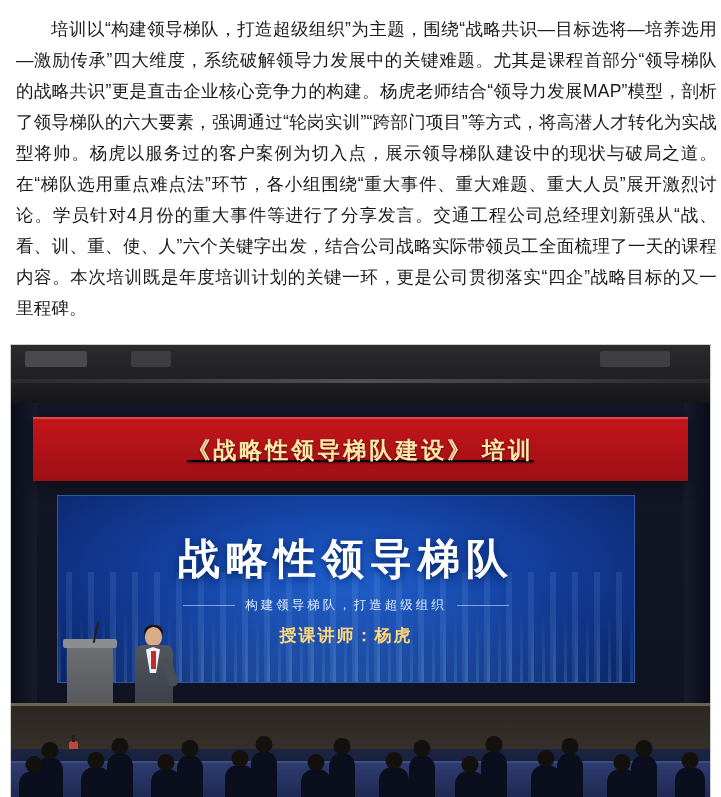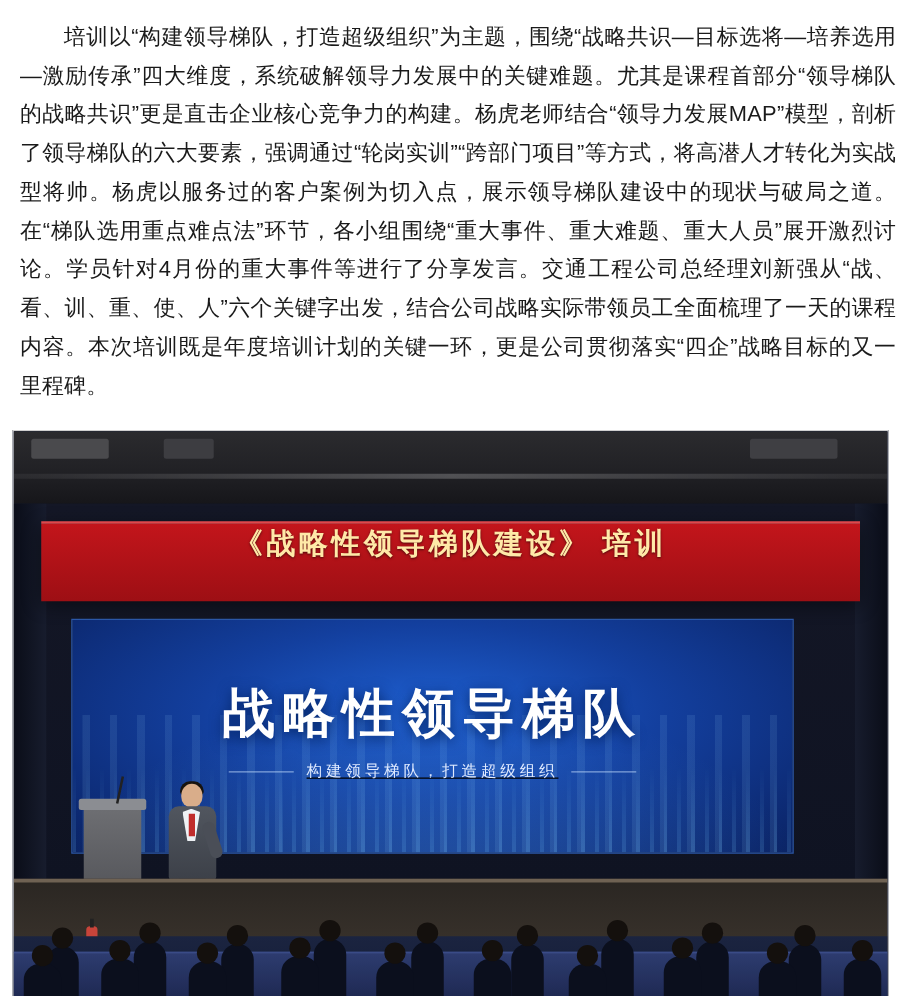--- a/index.html
+++ b/index.html
@@ -78,23 +78,24 @@
     background: linear-gradient(180deg, #141726 0%, #0f1322 100%);
   }
   
   .banner {
     position: absolute;
     left: 22px; right: 22px; top: 72px;
     height: 62px;
     background: linear-gradient(180deg, #c3151b 0%, #9d0f14 100%);
     border-top: 2px solid #e0474b;
     display: flex;
-    align-items: flex-start;
+    align-items: center;
     justify-content: center;
     box-shadow: 0 4px 14px rgba(0,0,0,0.45);
+    text-decoration: underline;
   }
   .banner-text {
     color: #ffe9a8;
     font-family: "Liberation Serif", serif;
     font-weight: bold;
     font-size: 23px;
     letter-spacing: 3px;
     text-shadow: 0 1px 2px rgba(0,0,0,0.6);
     white-space: nowrap;
   }
@@ -150,21 +151,20 @@
     font-size: 42px;
     letter-spacing: 6px;
     text-shadow: 0 2px 10px rgba(0,30,90,0.9);
     margin-bottom: 10px;
   }
   .screen-sub-wrap {
     display: flex;
     align-items: center;
     gap: 10px;
     margin-bottom: 10px;
-    text-decoration: underline;
   }
   .screen-sub-wrap .rule {
     width: 52px; height: 1px;
     background: rgba(200,225,255,0.6);
   }
   .screen-sub {
     color: #dfeaff;
     font-size: 12.5px;
     letter-spacing: 3px;
     white-space: nowrap;
@@ -355,20 +355,21 @@
         <div class="glow"></div>
         <div class="bars2"></div>
         <div class="bars"></div>
         <div class="screen-inner">
           <div class="screen-title">战略性领导梯队</div>
           <div class="screen-sub-wrap">
             <span class="rule"></span>
             <span class="screen-sub">构建领导梯队，打造超级组织</span>
             <span class="rule"></span>
           </div>
+          <div class="screen-presenter">授课讲师：杨虎</div>
         </div>
       </div>
 
       <div class="podium">
         <div class="top"></div>
         <div class="mic"></div>
       </div>
 
       <div class="speaker">
         <div class="hair"></div>

